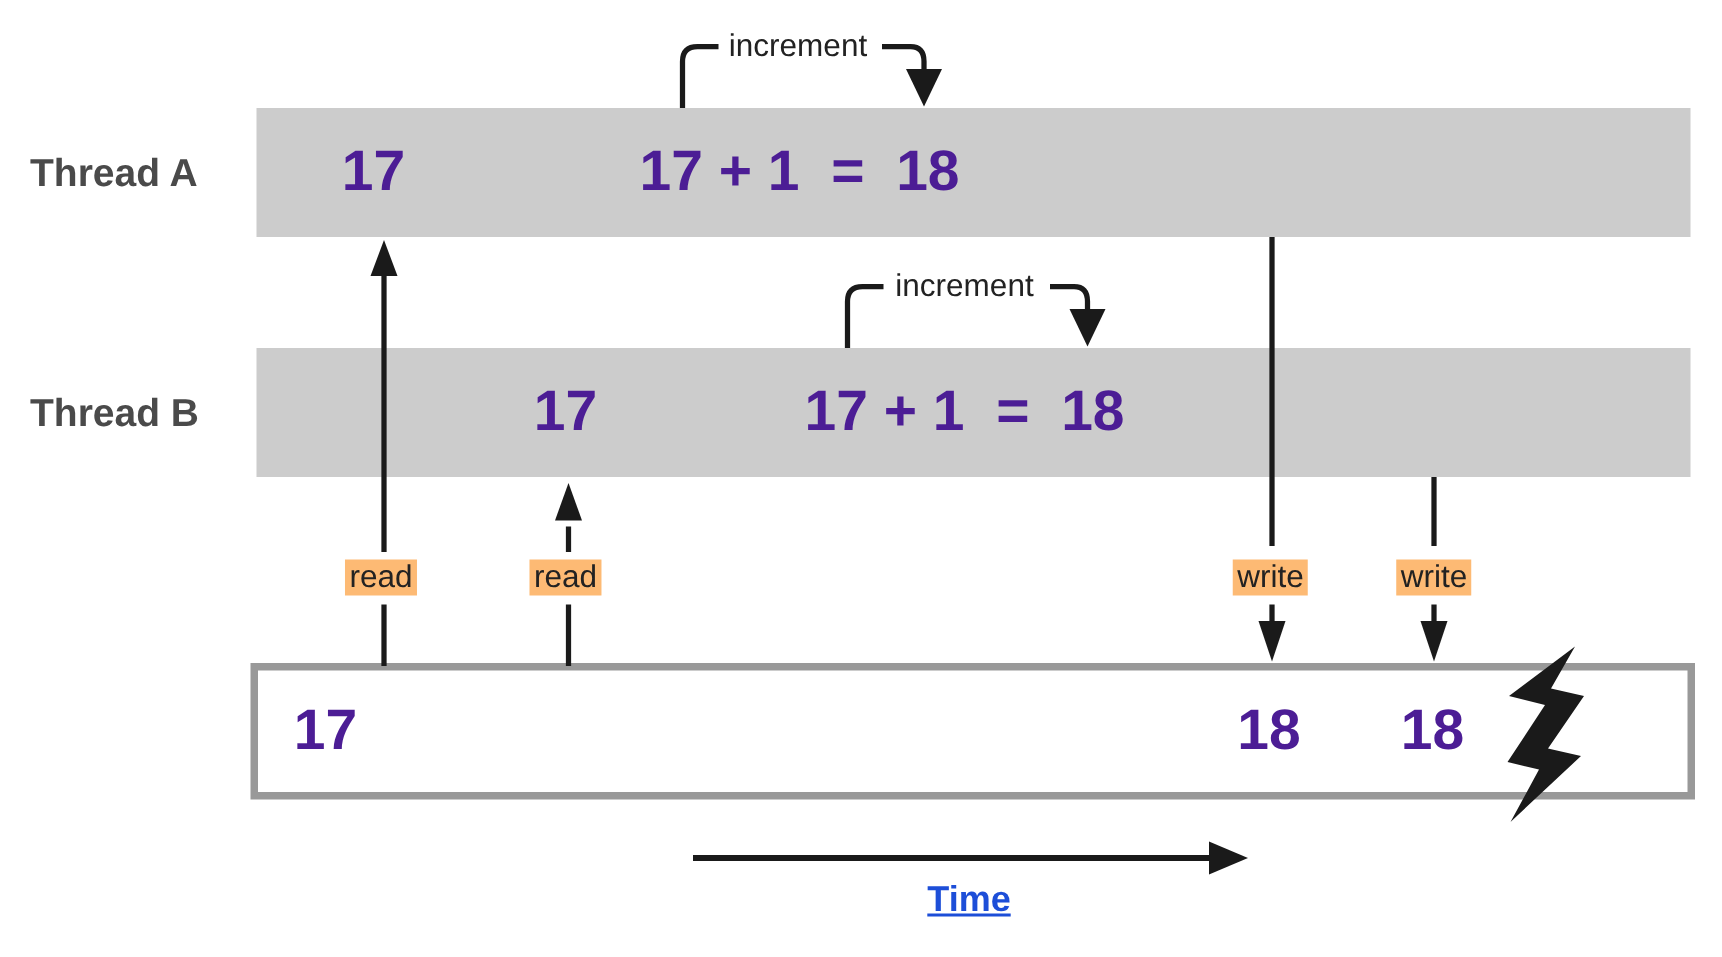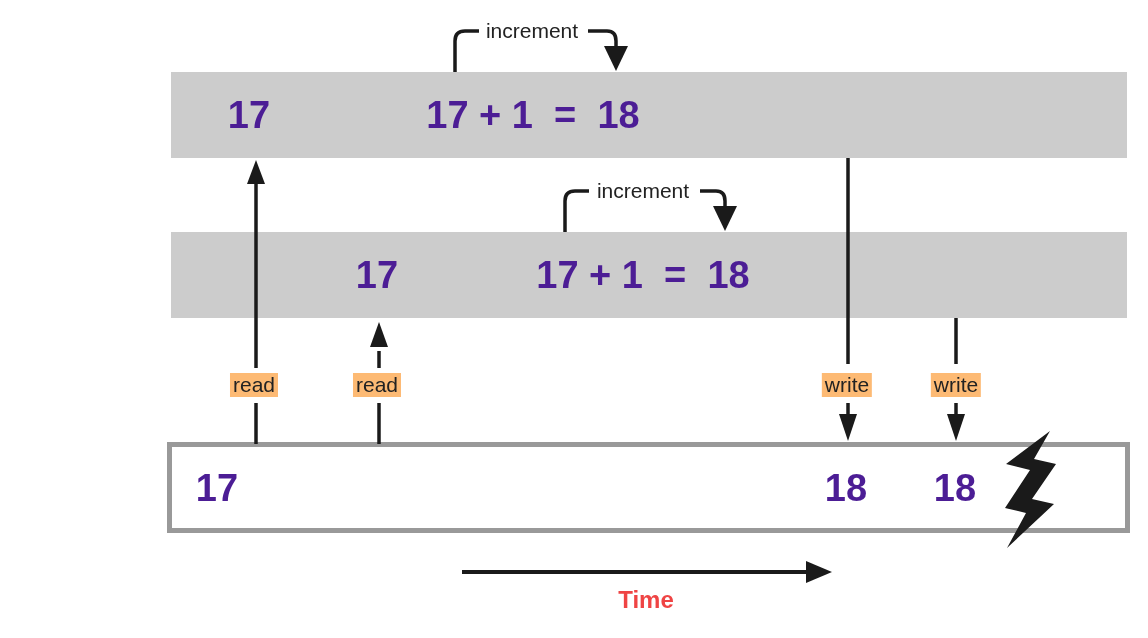--- a/index.html
+++ b/index.html
@@ -21,33 +21,35 @@
     position:absolute;left:167px;top:442px;width:963px;height:91px;
     box-sizing:border-box;border:5px solid #999999;background:#ffffff;z-index:1;
   }
   .annot{
     position:absolute;transform:translate(-50%,-50%);
     color:#222222;font-size:21px;z-index:6;white-space:nowrap;background:#fdba74;padding:0 3px;
   }
   .annot.on-white{background:transparent;text-align:right;}
   #time-label{
     position:absolute;transform:translate(-50%,-50%);
-    color:#ef4444;font-weight:bold;font-size:24px;z-index:2;
+    color:#1d4ed8;font-weight:bold;font-size:24px;z-index:2;text-decoration:underline;
   }
   #overlay{
     position:absolute;left:0;top:0;width:1148px;height:638px;z-index:5;pointer-events:none;
   }
   #overlay .ln{stroke:#1a1a1a;stroke-width:3.5;fill:none;}
   #overlay .hd{fill:#1a1a1a;stroke:none;}
 </style>
 </head>
 <body>
 
 <div id="canvas">
 
+  <div class="row-label" style="left:20px;top:72px;height:86px;line-height:86px;">Thread A</div>
+  <div class="row-label" style="left:20px;top:232px;height:86px;line-height:86px;">Thread B</div>
 
   <div class="bar" style="top:72px;">
     <span class="bar-text" style="left:78px;">17</span>
     <span class="bar-text" style="left:362px;">17 + 1  =  18</span>
   </div>
 
   <div class="bar" style="top:232px;">
     <span class="bar-text" style="left:206px;">17</span>
     <span class="bar-text" style="left:472px;">17 + 1  =  18</span>
   </div>

